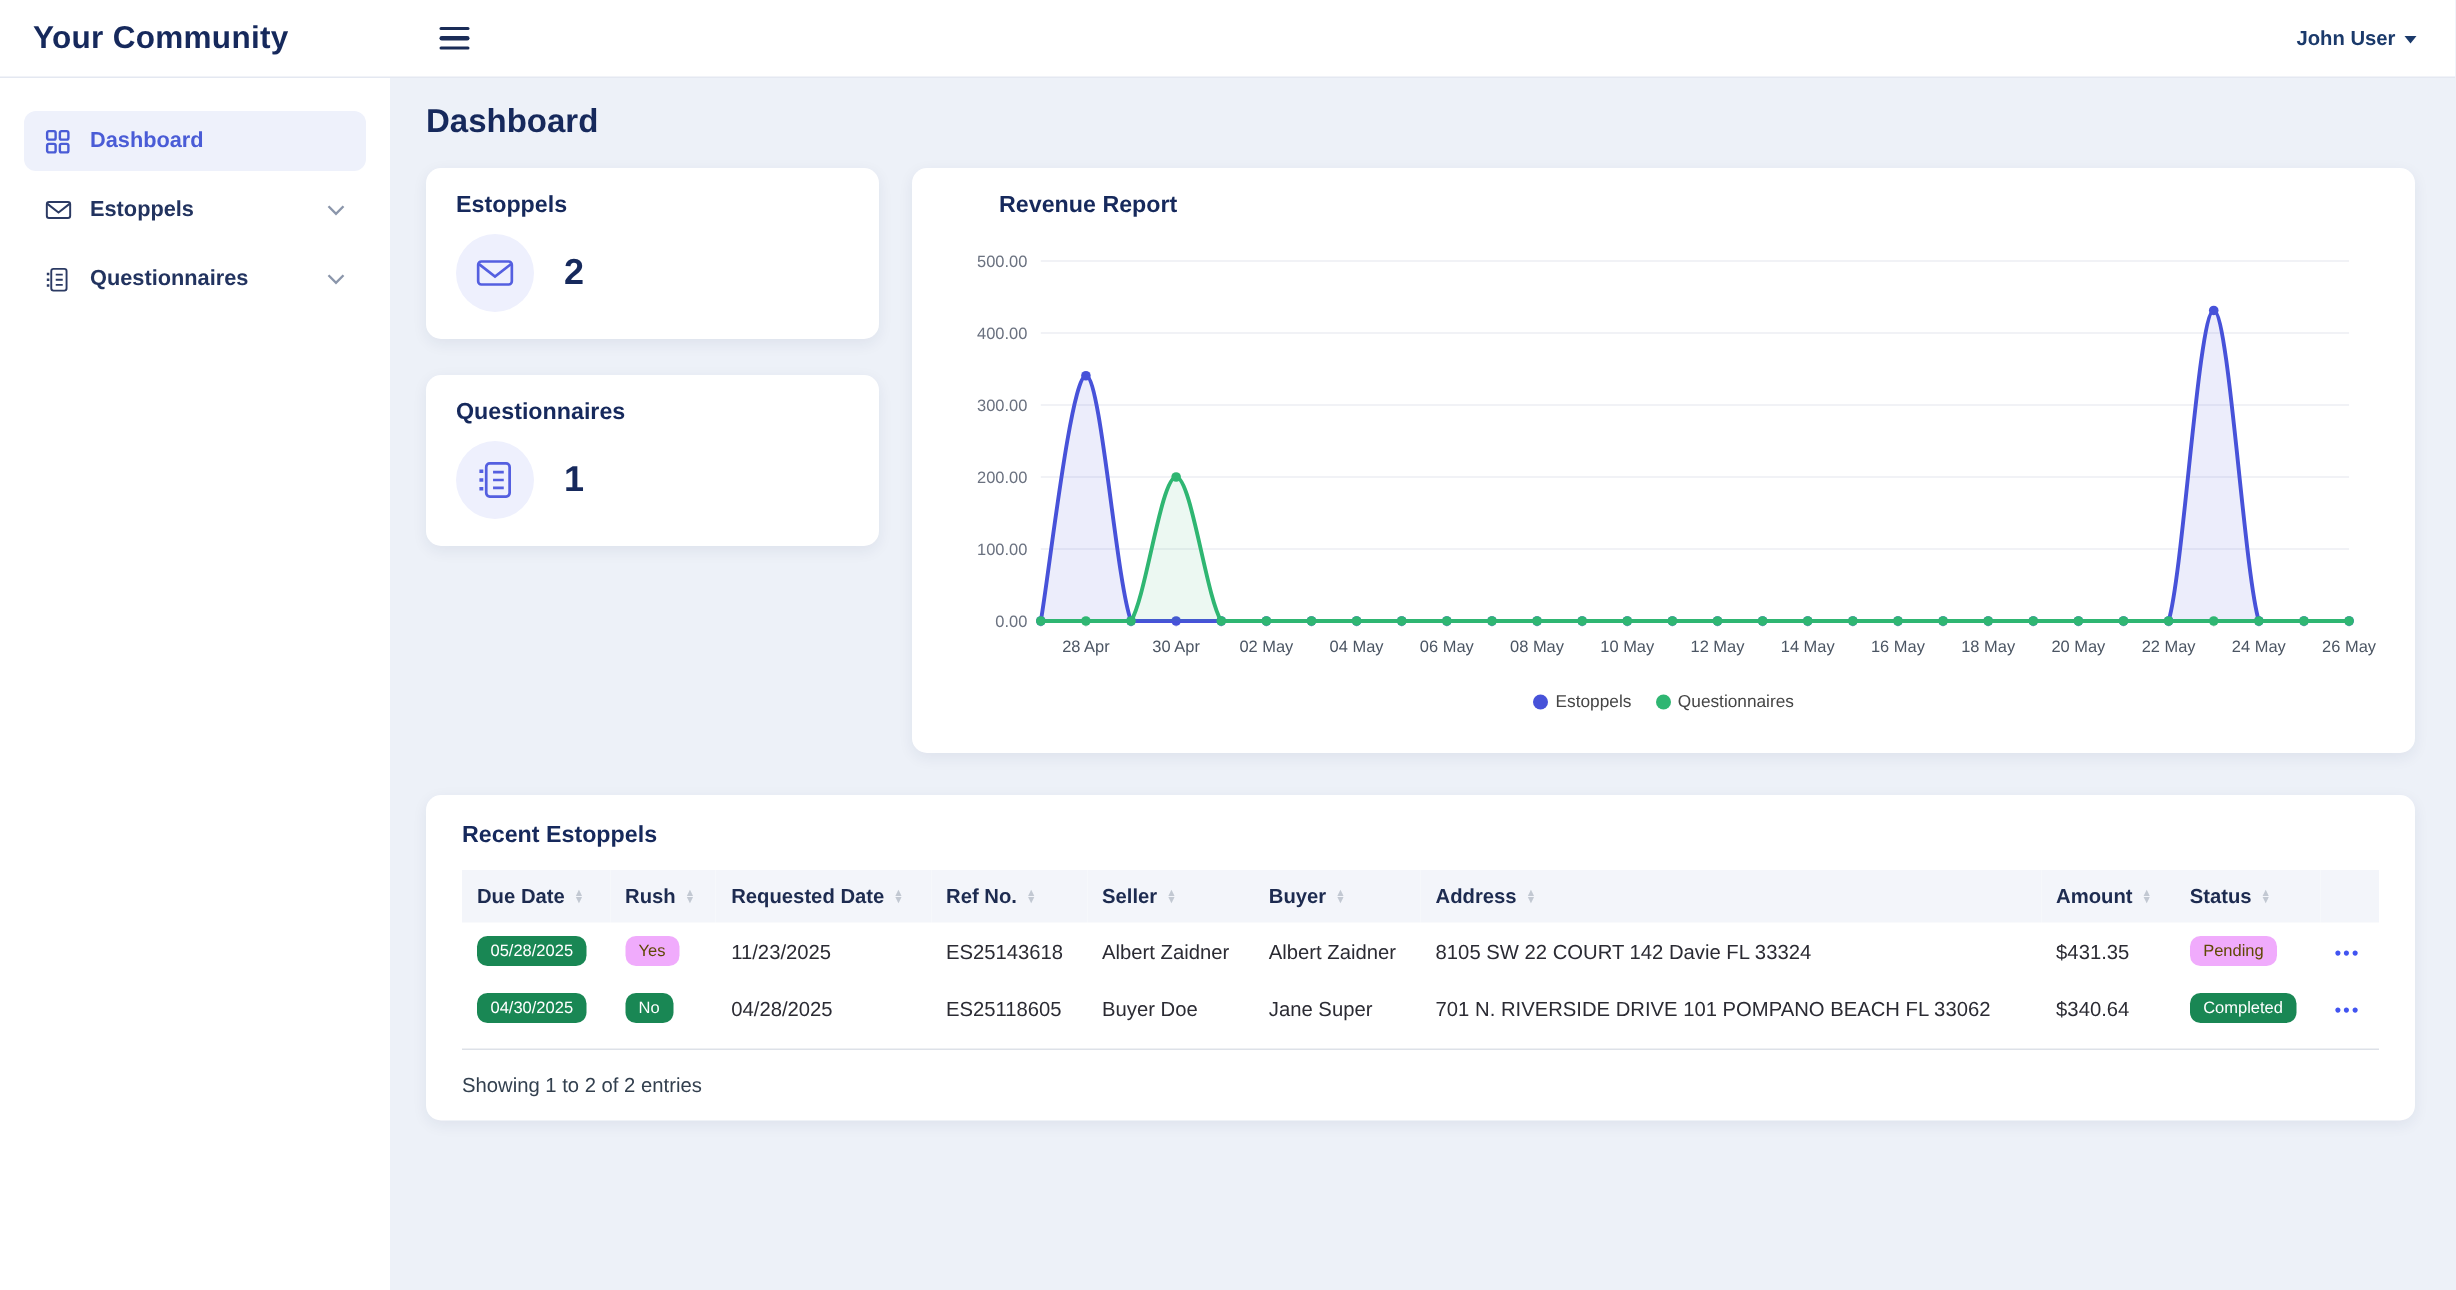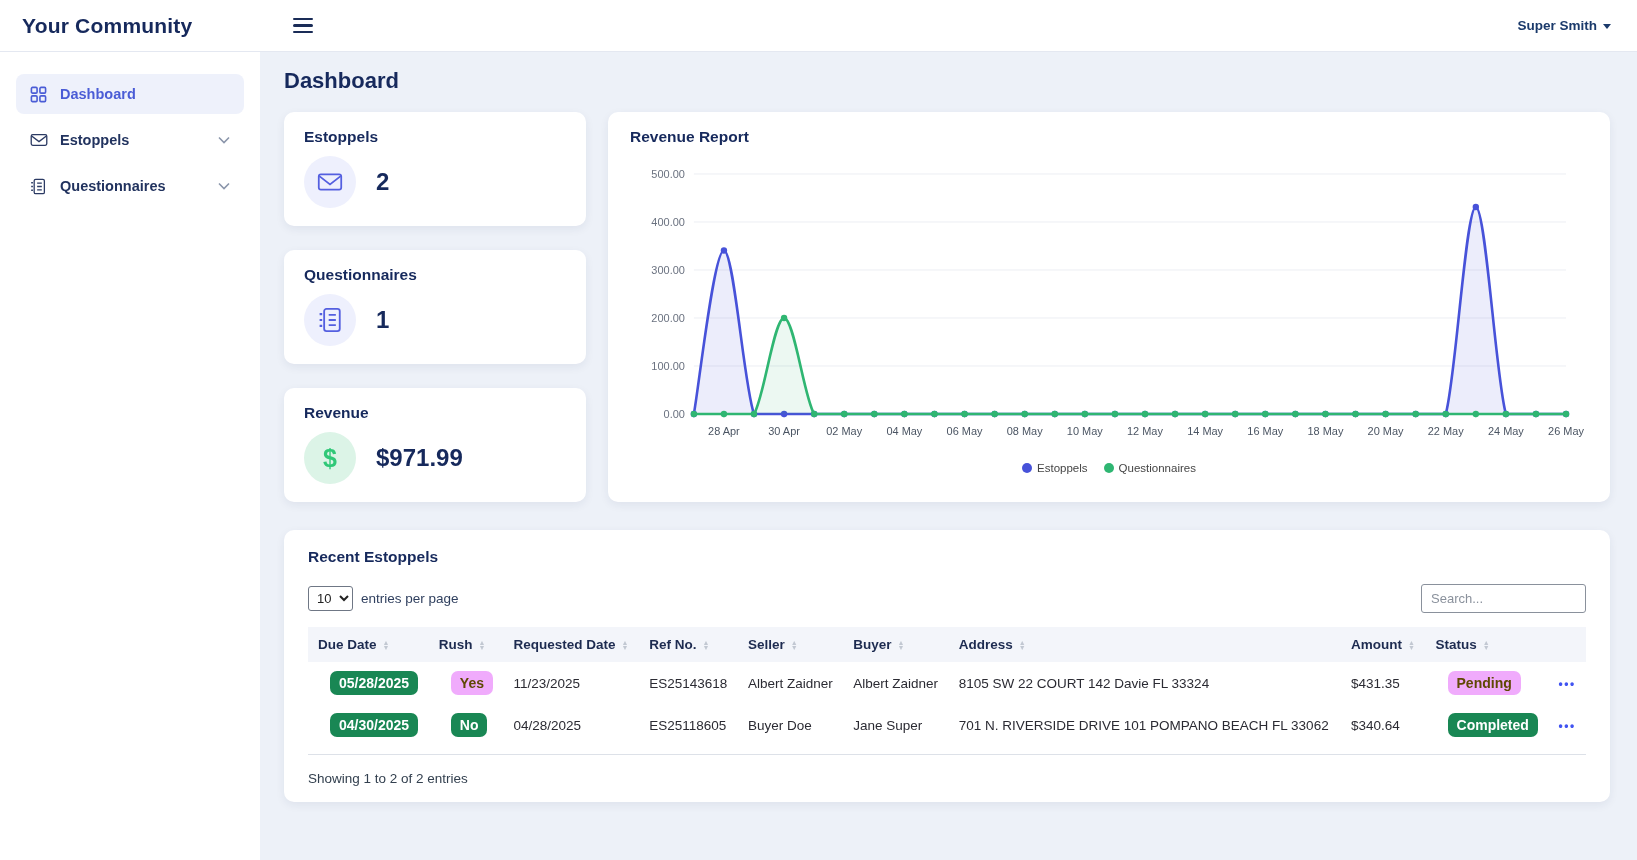--- a/index.html
+++ b/index.html
@@ -39,21 +39,21 @@
   .stat-card { height:114px; padding:16px 20px; }
   .stat-title { font-size:15.5px; font-weight:700; color:#16295c; }
   .stat-row { display:flex; align-items:center; gap:20px; margin-top:10px; }
   .icon-circle { width:52px; height:52px; border-radius:50%; display:flex; align-items:center; justify-content:center; }
   .icon-circle.purple { background:#eef0fd; }
   .icon-circle.green  { background:#dcf4e7; }
   .stat-value { font-size:24px; font-weight:700; color:#16295c; }
   .dollar-glyph { font-size:25px; font-weight:700; color:#30c878; }
 
   .chart-card { flex:1; height:390px; padding:16px 22px 10px 22px; }
-  .chart-title { font-size:15.5px; font-weight:700; color:#16295c; }
+  .chart-title { font-size:15.5px; font-weight:700; color:#16295c;margin-left:36px; }
   .chart-svg { width:100%; height:308px; margin-top:6px; display:block; }
   .chart-svg .ylab { font-size:11px; fill:#6b7280; }
   .chart-svg .xlab { font-size:11px; fill:#4b5563; }
   .legend { display:flex; justify-content:center; gap:16px; margin-top:2px; }
   .legend-item { display:flex; align-items:center; gap:5px; font-size:11.5px; color:#454545; }
   .legend-dot { width:10px; height:10px; border-radius:50%; }
 
   
   .table-card { margin-top:28px; padding:18px 24px 16px 24px; }
   .table-title { font-size:15.5px; font-weight:700; color:#16295c; }
@@ -63,39 +63,39 @@
   .search-input { margin-left:auto; width:165px; height:29px; border:1px solid #8a919c; border-radius:3px;
     padding:4px 9px; font-size:13px; color:#222; font-family:"Liberation Sans",sans-serif; }
   .search-input::placeholder { color:#8a919c; }
 
   table.data { width:100%; border-collapse:collapse; margin-top:14px; }
   table.data thead th { background:#f3f5fa; text-align:left; font-size:13.5px; font-weight:700; color:#1d2b50;
     padding:10px 10px; white-space:nowrap; }
   .th-inner { display:flex; align-items:center; gap:6px; }
   .sort-stack { display:flex; flex-direction:column; line-height:5px; font-size:7px; color:#c2c8d2; }
   table.data tbody td { font-size:13.5px; color:#2b2b33; padding:9px 10px; white-space:nowrap; }
-  .badge { display:inline-block; font-size:14px; font-weight:700; padding:4px 9px; border-radius:7px;margin-left:12px; }
+  .badge { display:inline-block; font-size:11px; font-weight:400; padding:4px 9px; border-radius:7px; }
   .badge.green { background:#198754; color:#fff; }
   .badge.amber { background:#f0abfc; color:#5f4804; }
   .row-actions { color:#4154f1; font-weight:700; font-size:12px; letter-spacing:1.5px; cursor:pointer; }
   .table-footer { border-top:1px solid #dde1e8; margin-top:8px; padding-top:16px; font-size:13.5px; color:#33404f; }
 </style>
 </head>
 <body>
 
 <header class="topbar">
   <div class="brand">Your Community</div>
   <button class="hamburger">
     <span></span>
       <span></span>
       <span></span>
   </button>
   <div class="topbar-spacer"></div>
   <div class="user-menu">
-    <span>Super Smith</span>
+    <span>John User</span>
     <span class="caret-down"></span>
   </div>
 </header>
 
 <nav class="sidebar">
   <div class="side-item active">
     <span class="s-icon">
       <svg width="17" height="17" viewBox="0 0 18 18" fill="none" stroke="#4a5cd6" stroke-width="1.7">
         <rect x="1.5" y="1.5" width="6" height="6" rx="1.2"></rect>
           <rect x="10.5" y="1.5" width="6" height="6" rx="1.2"></rect>
@@ -158,29 +158,20 @@
             <svg width="24" height="26" viewBox="0 0 18 20" fill="none" stroke="#545fe0" stroke-width="1.4">
               <rect x="4.5" y="1.5" width="12" height="17" rx="1.8"></rect>
               <path d="M8 6 H13.5 M8 10 H13.5 M8 14 H13.5"></path>
               <path d="M1 5.5 H3 M1 10 H3 M1 14.5 H3" stroke-width="1.7"></path>
             </svg>
             </span>
           <span class="stat-value">1</span>
         </div>
       </div>
 
-      <div class="card stat-card">
-        <div class="stat-title">Revenue</div>
-        <div class="stat-row">
-          <span class="icon-circle green">
-            <span class="dollar-glyph">$</span>
-            </span>
-          <span class="stat-value">$971.99</span>
-        </div>
-      </div>
     </div>
 
     <div class="card chart-card">
       <div class="chart-title">Revenue Report</div>
       <svg id="chart" class="chart-svg" viewBox="0 0 960 308" preserveAspectRatio="none">
           <line x1="64" y1="22" x2="938" y2="22" stroke="#eceef3" stroke-width="1"></line>
           <text class="ylab" x="55" y="26" text-anchor="end">500.00</text>
           <line x1="64" y1="70" x2="938" y2="70" stroke="#eceef3" stroke-width="1"></line>
           <text class="ylab" x="55" y="74" text-anchor="end">400.00</text>
           <line x1="64" y1="118" x2="938" y2="118" stroke="#eceef3" stroke-width="1"></line>
@@ -309,25 +300,20 @@
           <span class="legend-item">
             <span class="legend-dot" style="background: rgb(47, 182, 114);"></span>
             <span>Questionnaires</span>
           </span>
         </div>
     </div>
   </div>
 
   <section class="card table-card">
     <div class="table-title">Recent Estoppels</div>
-    <div class="table-controls">
-      <select class="pp-select" id="pp-select"><option>10</option></select>
-      <span class="pp-label">entries per page</span>
-      <input class="search-input" type="text" placeholder="Search..." style="">
-    </div>
     <table class="data">
       <thead>
           <tr id="thead-row">
             <th>
               <span class="th-inner">
                 <span>Due Date</span>
                 <span class="sort-stack">
                   <span>▲</span>
                   <span>▼</span>
                 </span>

